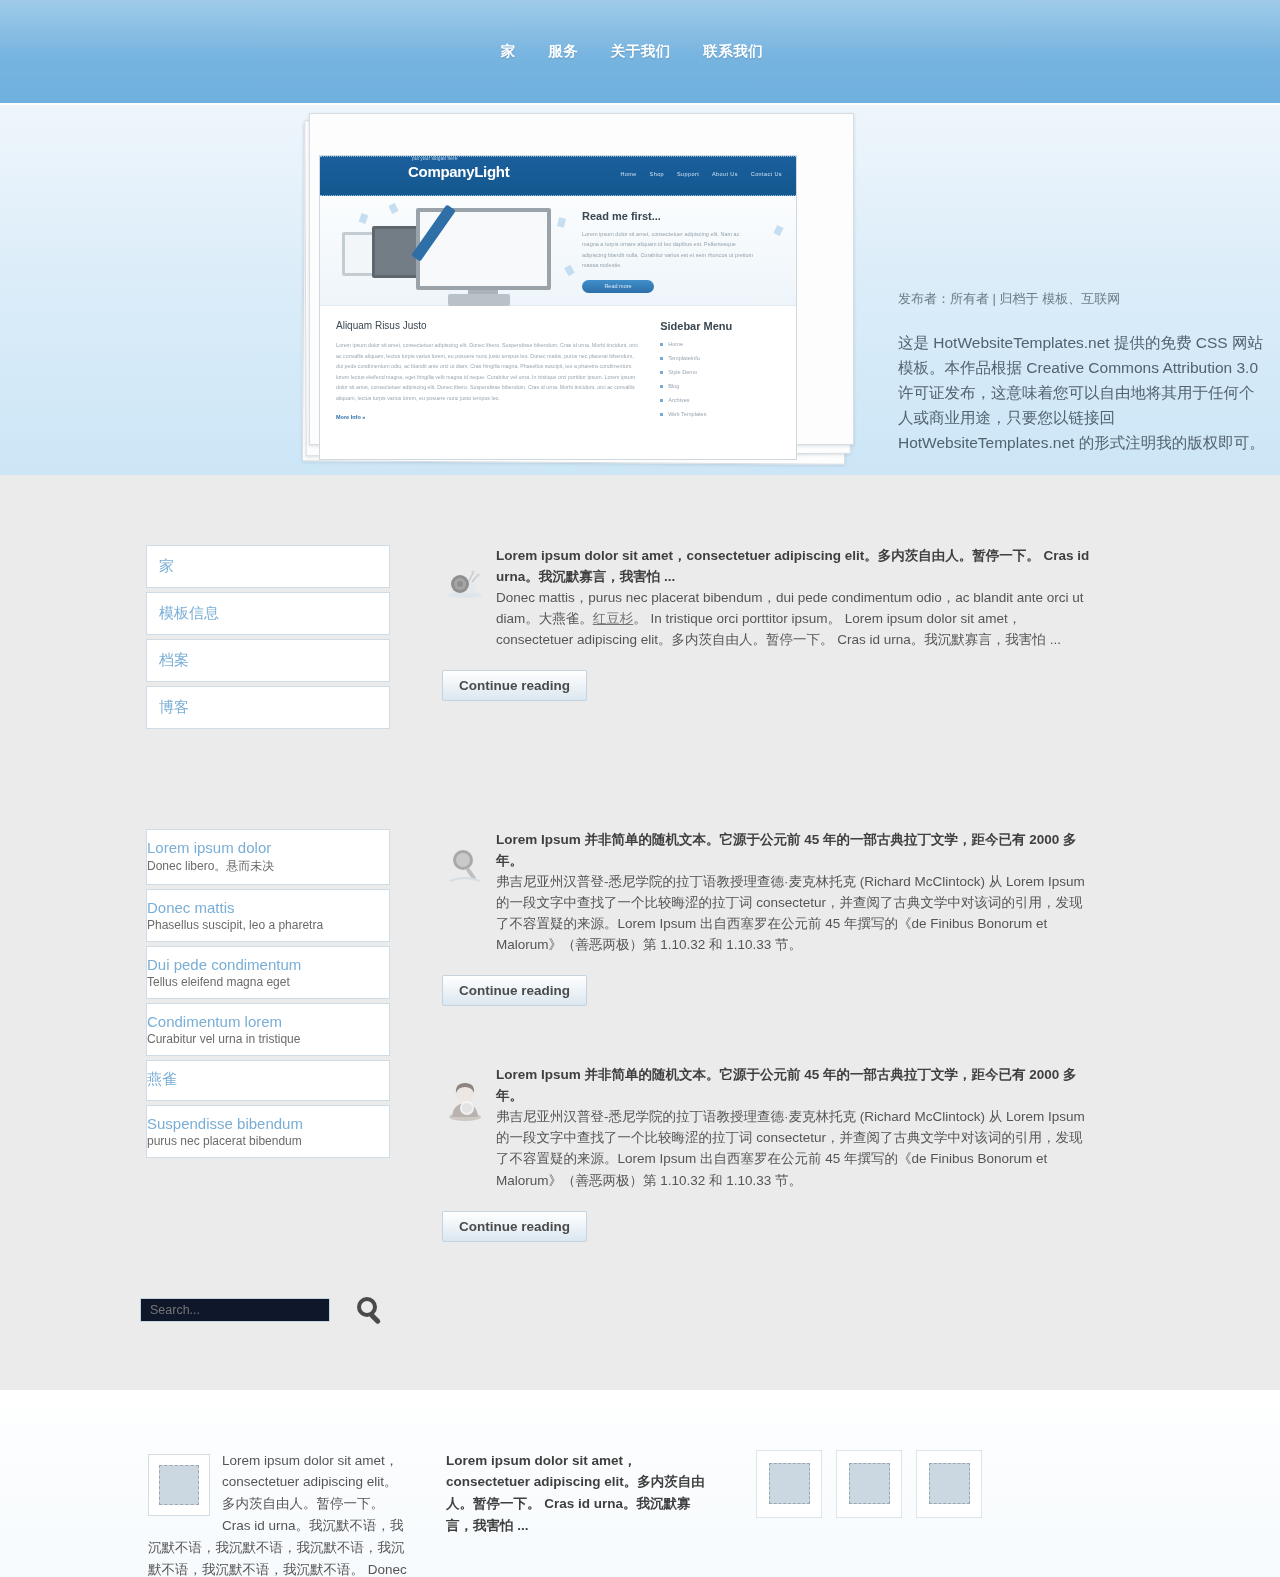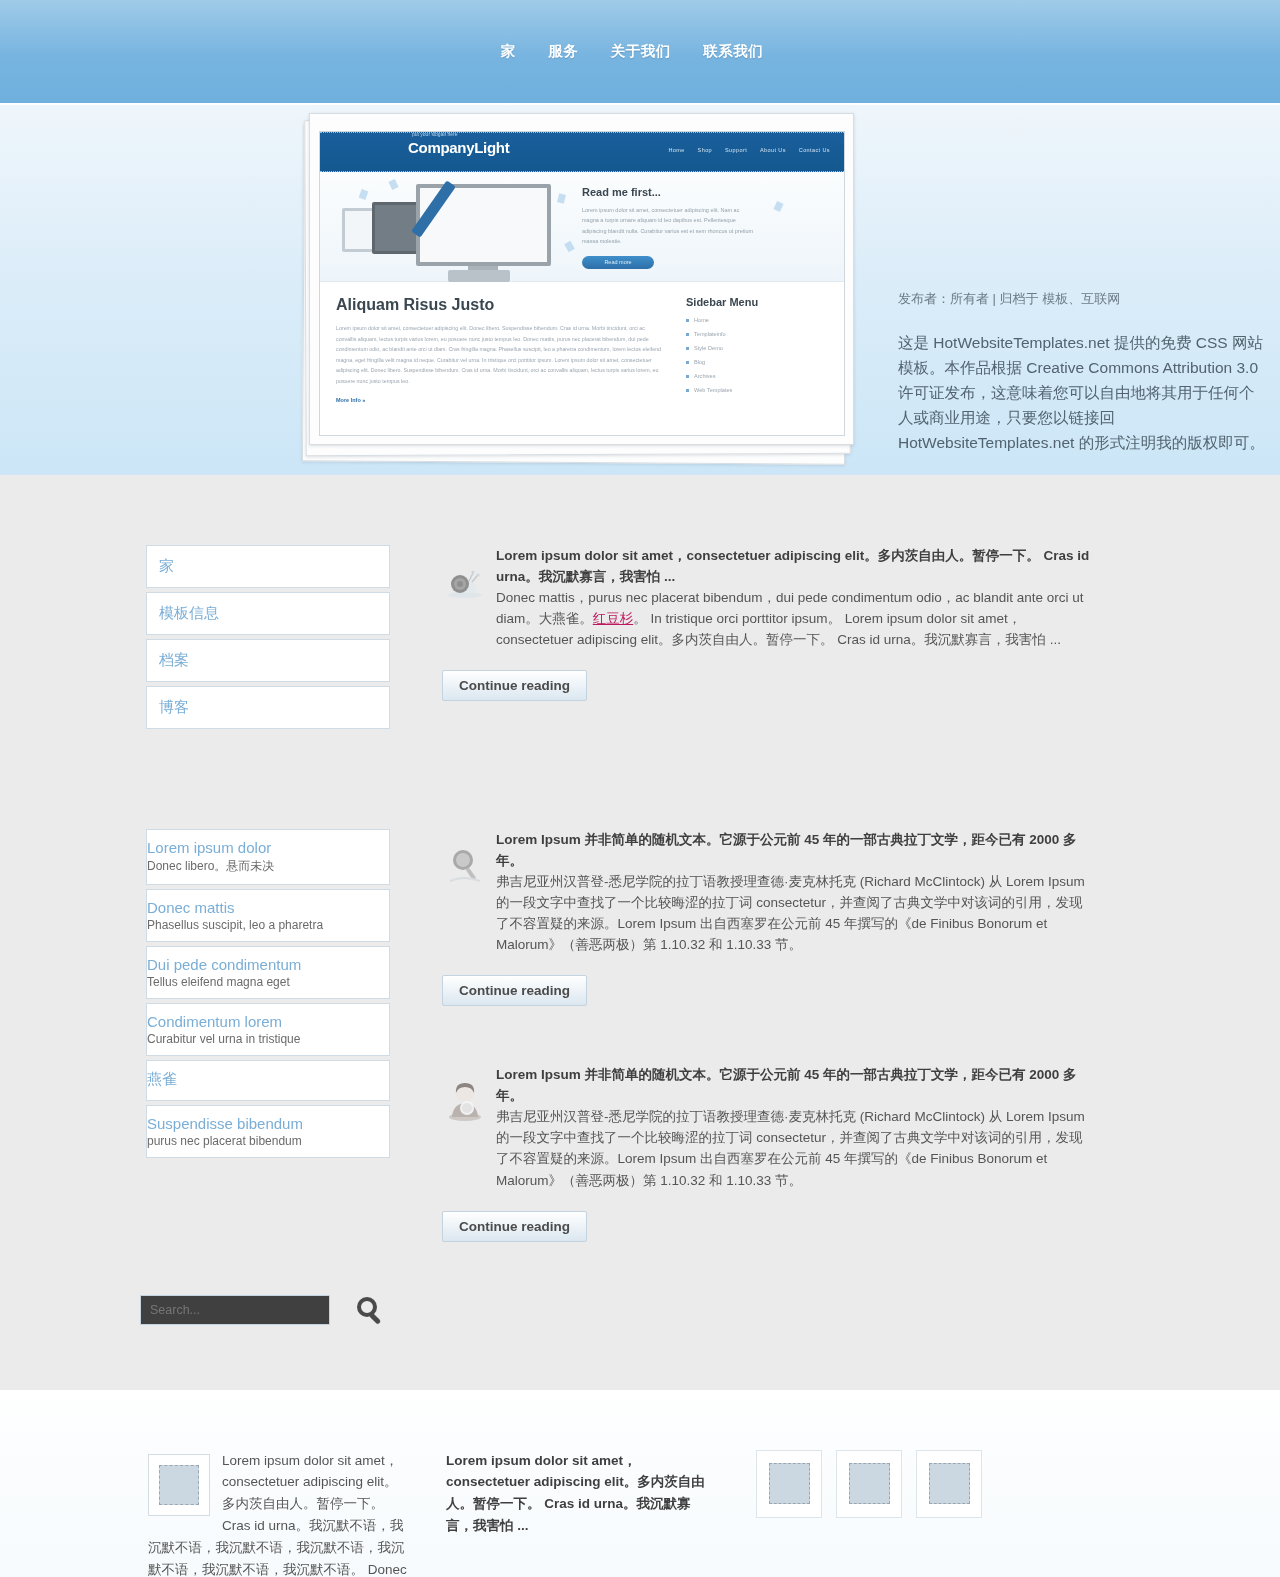--- a/index.html
+++ b/index.html
@@ -46,21 +46,21 @@
   .paper {
     position:absolute; background:#fdfdfd;
     border:1px solid #d8dde1;
     box-shadow:0 1px 3px rgba(110,130,150,.25);
   }
   .paper.p1 { left:6px;  top:0px;  width:545px; height:332px; }
   .paper.p2 { left:2px;  top:6px;  width:545px; height:336px; transform:rotate(-.25deg); }
   .paper.p3 { left:0px;  top:12px; width:543px; height:338px; transform:rotate(.35deg); }
 
   .shot {
-    position:absolute; left:16px; top:18px; width:526px; height:305px;
+    position:absolute; left:16px; top:42px; width:478px; height:305px;
     background:#ffffff; border:1px solid #cfd8de; overflow:hidden;
   }
   .shot-bar {
     height:40px; background:linear-gradient(to bottom,#1a5f9c,#14588f);
     position:relative;
     border-top:1px dotted #8fc0e0; border-bottom:1px dotted #8fc0e0;
   }
   .shot-logo {
     position:absolute; left:88px; top:6px; color:#fff;
     font-size:15px; font-weight:bold; letter-spacing:-.3px;
@@ -93,21 +93,21 @@
   .readbox h4 { margin:0 0 7px 0; font-size:11px; color:#3a4750; font-weight:bold; }
   .readbox p { margin:0; font-size:5.5px; color:#96a3ad; line-height:1.9; }
   .readbtn {
     margin-top:9px; width:72px; height:13px; border-radius:7px;
     background:linear-gradient(to bottom,#3f8fcb,#2e6fa8);
     color:#dbeaf6; font-size:5.5px; text-align:center; line-height:13px;
   }
 
   .shot-body { padding:14px 16px 0 16px; display:flex; }
   .sb-left { width:330px; }
-  .sb-left h3 { margin:0 0 9px 0; font-size:16px; color:#3a4750; font-weight:bold; }
+  .sb-left h3 { margin:0 0 9px 0; font-size:10px; color:#3a4750; font-weight:normal; }
   .sb-left p { margin:0; font-size:5.3px; line-height:2.0; color:#9aa6b0; }
   .sb-more { margin-top:10px; font-size:5.5px; color:#2f6fa8; font-weight:bold; }
   .sb-right { width:150px; padding-left:20px; }
   .sb-right h3 { margin:0 0 9px 0; font-size:11px; color:#3a4750; font-weight:bold; }
   .sb-right li {
     list-style:none; font-size:5.6px; color:#9aa6b0; margin:0 0 8px 0; position:relative; padding-left:8px;
   }
   .sb-right li:before { content:""; position:absolute; left:0; top:2px; width:3px; height:3px; background:#7aa8cf; }
   .sb-right ul { margin:0; padding:0; }
 
@@ -142,34 +142,34 @@
   }
   .mlist li .ttl { font-size:15px; color:#7aaed6; }
   .mlist.plain li { padding:11px 12px; }
 
   .post { position:relative; padding-left:62px; min-height:90px; }
   .post .avatar {
     position:absolute; left:8px; top:12px; width:46px; height:46px;
   }
   .post p { margin:0; font-size:13.5px; line-height:1.56; color:#555; }
   .post .lead { font-weight:bold; color:#3f3f3f; }
-  .post .lnk { color:#be185d; text-decoration:underline; }
+  .post .lnk { color:#737373; text-decoration:underline; }
   .cont-btn {
     display:inline-block; margin-top:20px; margin-left:0;
     padding:7px 16px;
     background:linear-gradient(to bottom,#ffffff,#dbe7f0);
     border:1px solid #c3d3e0;
     color:#4b4b4b; font-size:13.5px; font-weight:bold;
     border-radius:2px;
   }
   .post-wrap { margin-left:8px; }
 
   .searchrow { display:flex; align-items:center; margin-top:48px; padding-left:0; }
   .searchbox {
-    width:190px; height:30px; border:1px solid #c3d3e0; background:#404040;
+    width:190px; height:24px; border:1px solid #c3d3e0; background:#0f172a;
     padding:0 9px; font-size:12.5px; color:#9aa3ab;
     font-family:"Liberation Sans",sans-serif;
   }
   .searchbtn {
     width:44px; height:40px; margin-left:18px; cursor:pointer;
     display:flex; align-items:center; justify-content:center;
   }
 
   .gap { height:96px; }
 

